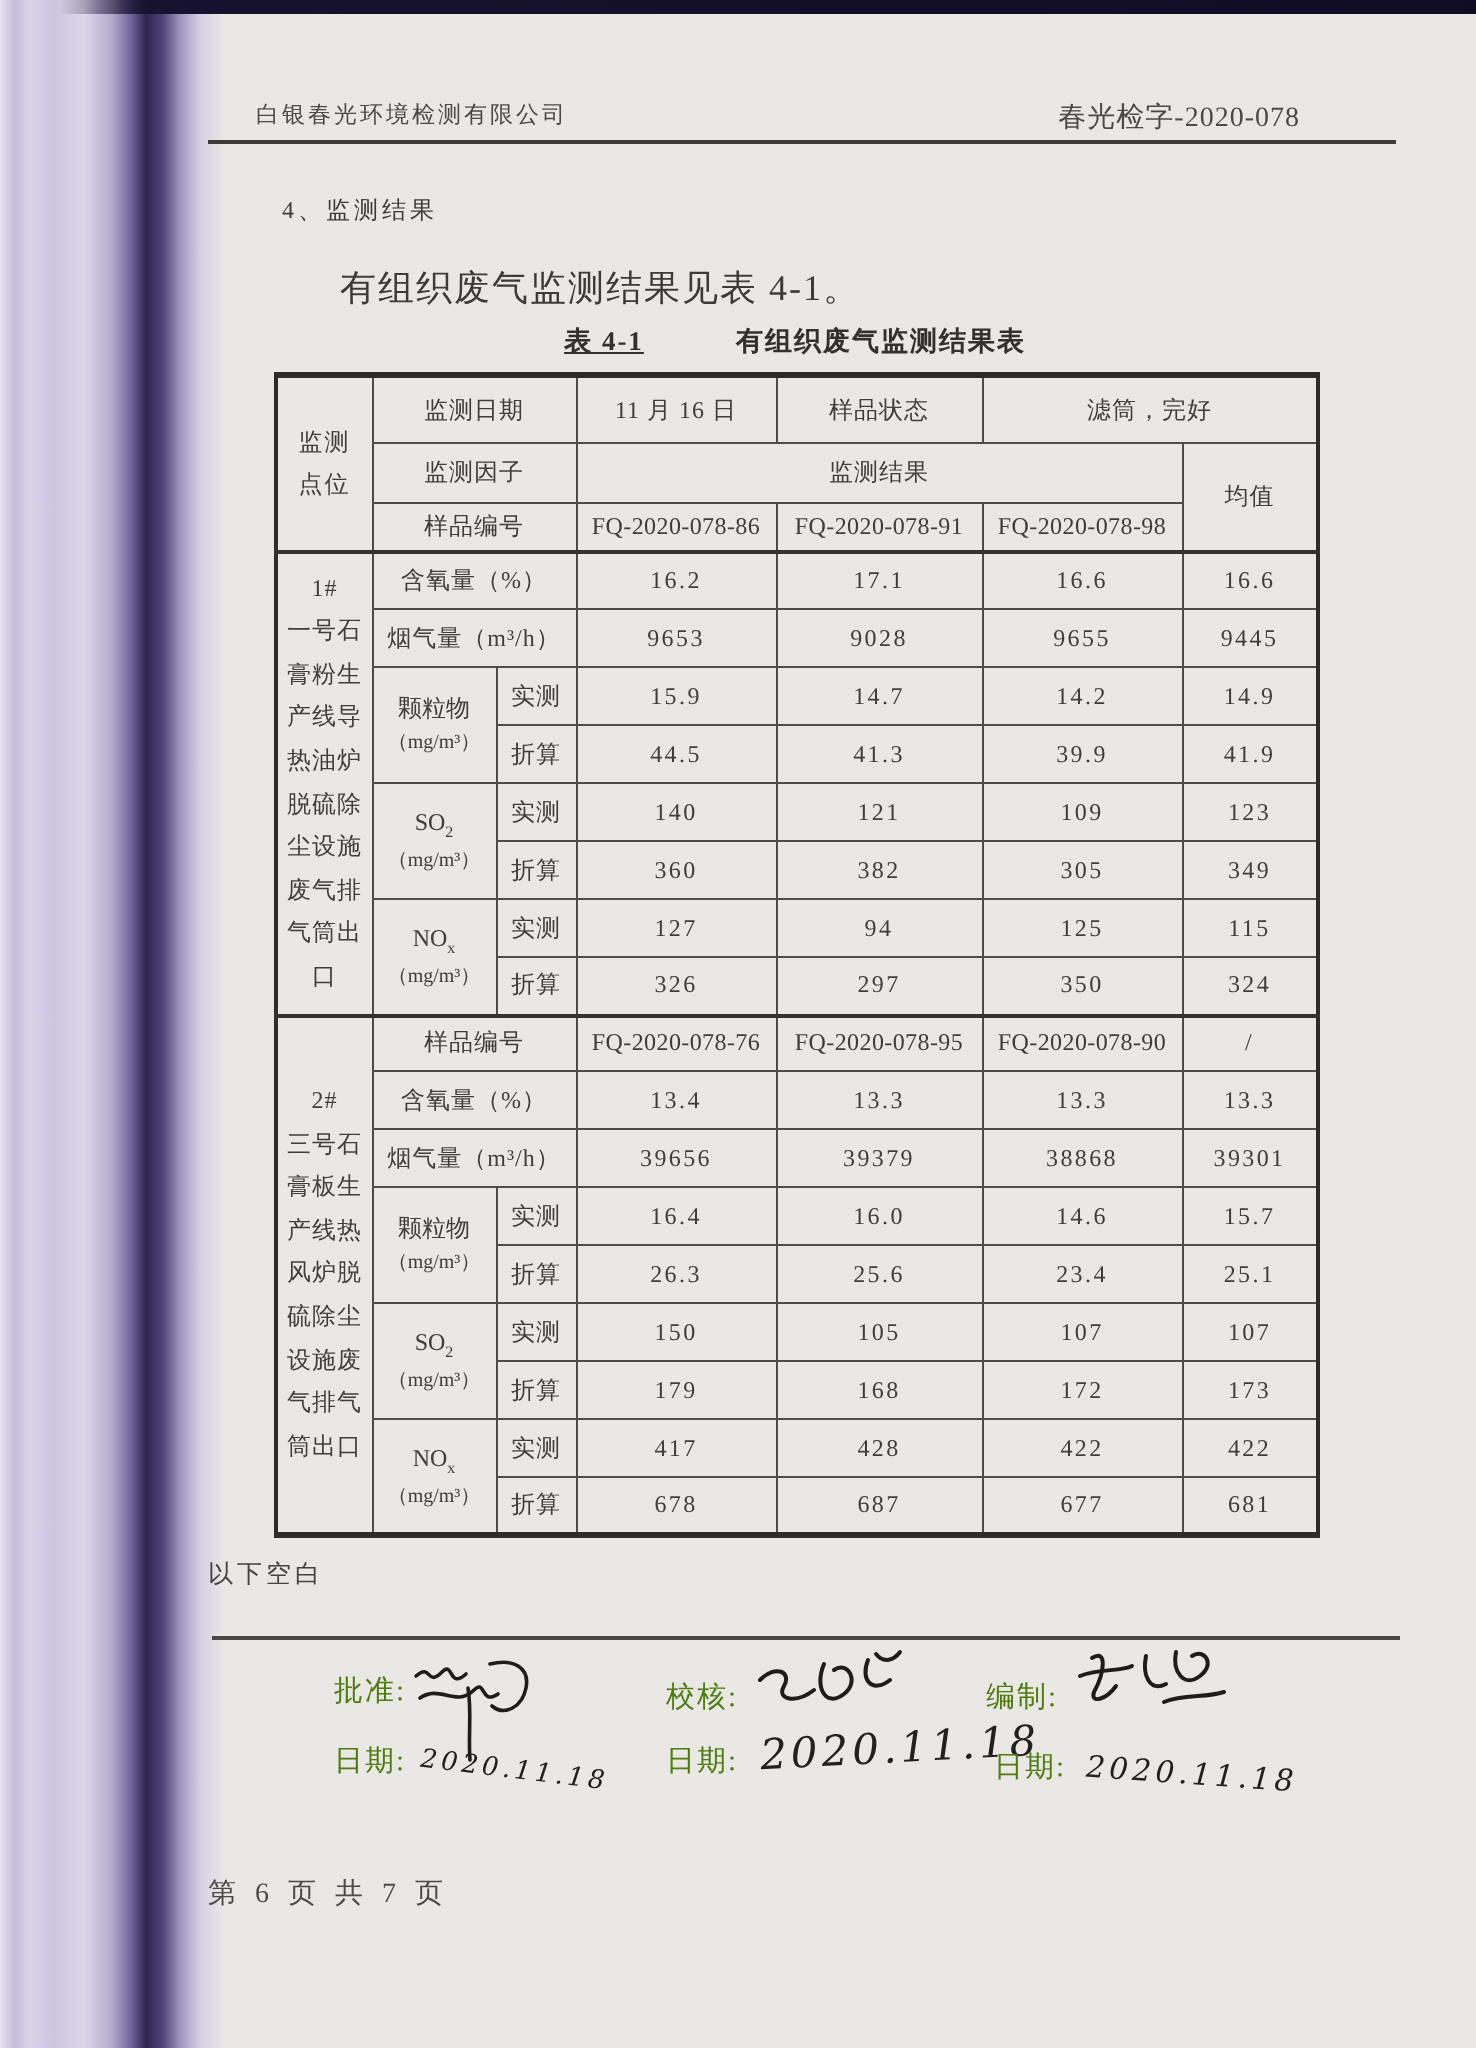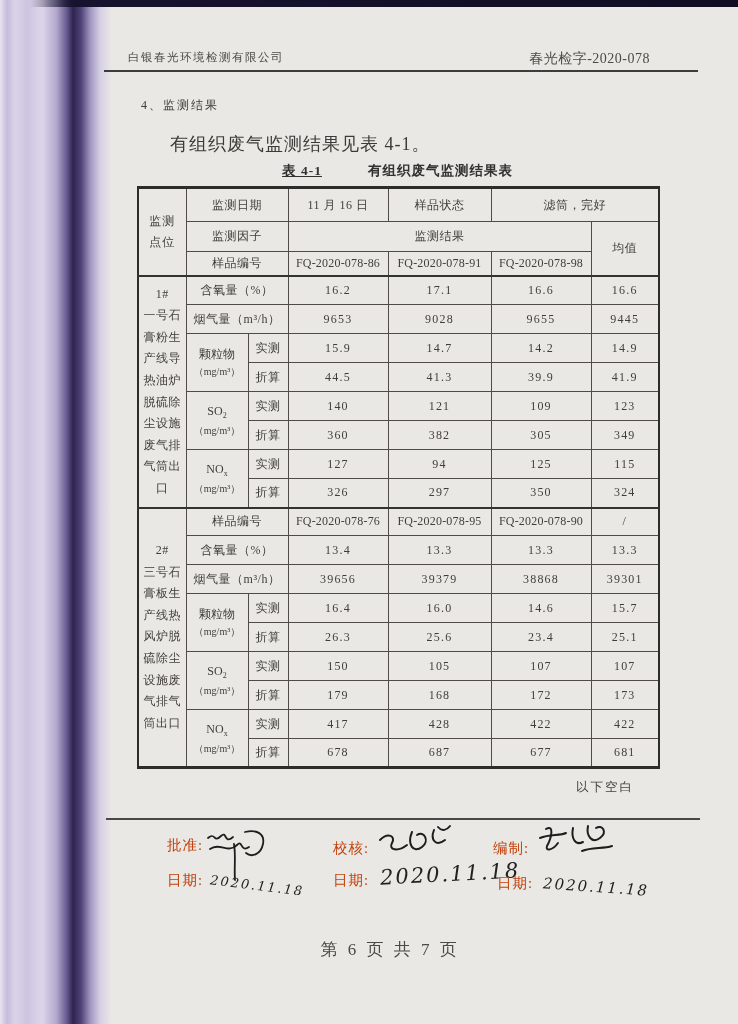--- a/index.html
+++ b/index.html
@@ -68,36 +68,36 @@
     word-break:break-all; padding:0 5px; letter-spacing:0.5px;
   }
   td.lab { font-size:12px; letter-spacing:0.5px; }
   td.sid { font-size:10px; letter-spacing:0.2px; }
   td.num { font-size:12px; letter-spacing:1.2px; }
   td.fname { font-size:11.5px; line-height:1.55;margin-left:20px; }
   td.fname .fn-unit { font-size:10px; letter-spacing:0; }
   td.fname sub { font-size:8px; }
 
   .below-blank {
-    position:absolute; left:104px; top:779px; width:530px; text-align:right;
+    position:absolute; left:104px; top:779px; width:530px; text-align:left;
     font-size:12.5px; letter-spacing:2px; color:#454341;
   }
   .sig-rule {
     position:absolute; left:106px; top:818px; width:594px; height:1.5px;
     background:#4a4846;
   }
-  .sig-label { position:absolute; font-size:14.5px; color:#c2410c; letter-spacing:1px; }
+  .sig-label { position:absolute; font-size:14.5px; color:#4d7c0f; letter-spacing:1px; }
   .sig-scribble { position:absolute; }
   .hw {
     position:absolute; font-family:"DejaVu Serif", serif; font-style:italic;
     color:#23211f; white-space:nowrap;
   }
   .page-num {
-    position:absolute; left:104px; top:938px; width:572px; text-align:center;
-    font-size:17px; letter-spacing:3px; color:#4b4a48;
+    position:absolute; left:104px; top:938px; width:572px; 
+    font-size:14px; letter-spacing:3px; color:#4b4a48;
   }
 </style>
 </head>
 <body>
 
 <div class="edge-strip"></div>
 <div class="top-strip"></div>
 
 <div class="company">白银春光环境检测有限公司</div>
 <div class="docnum">春光检字-2020-078</div>

